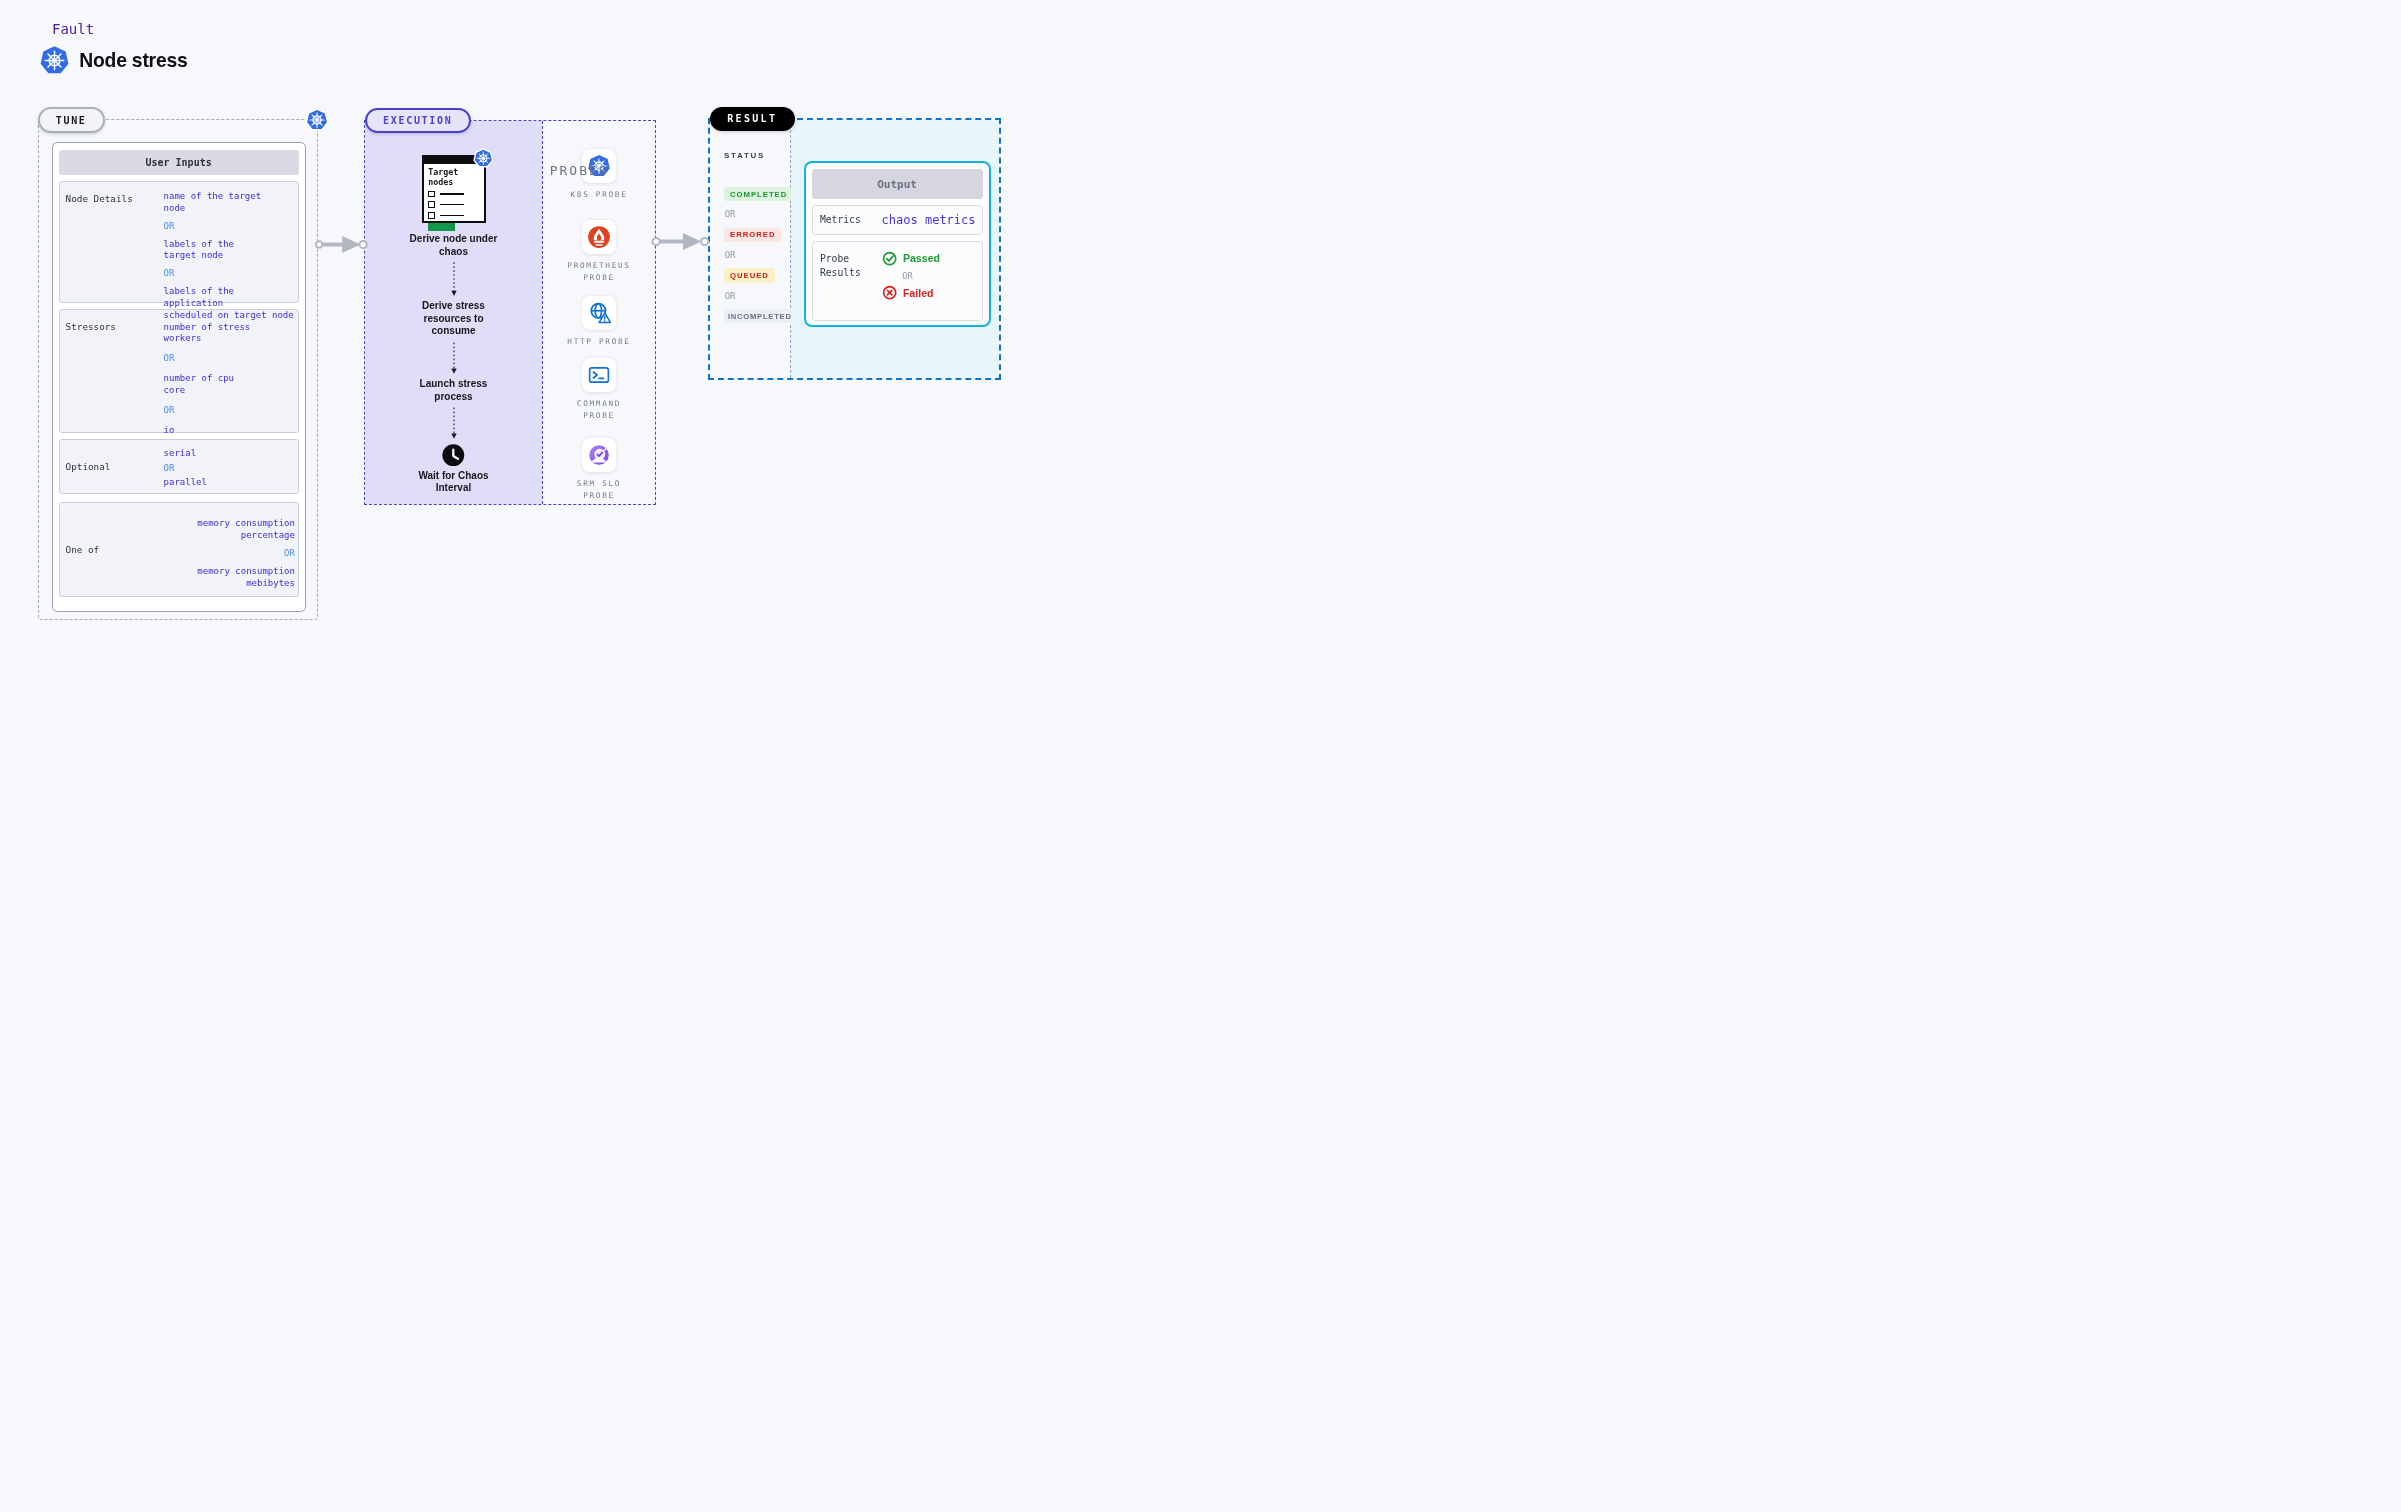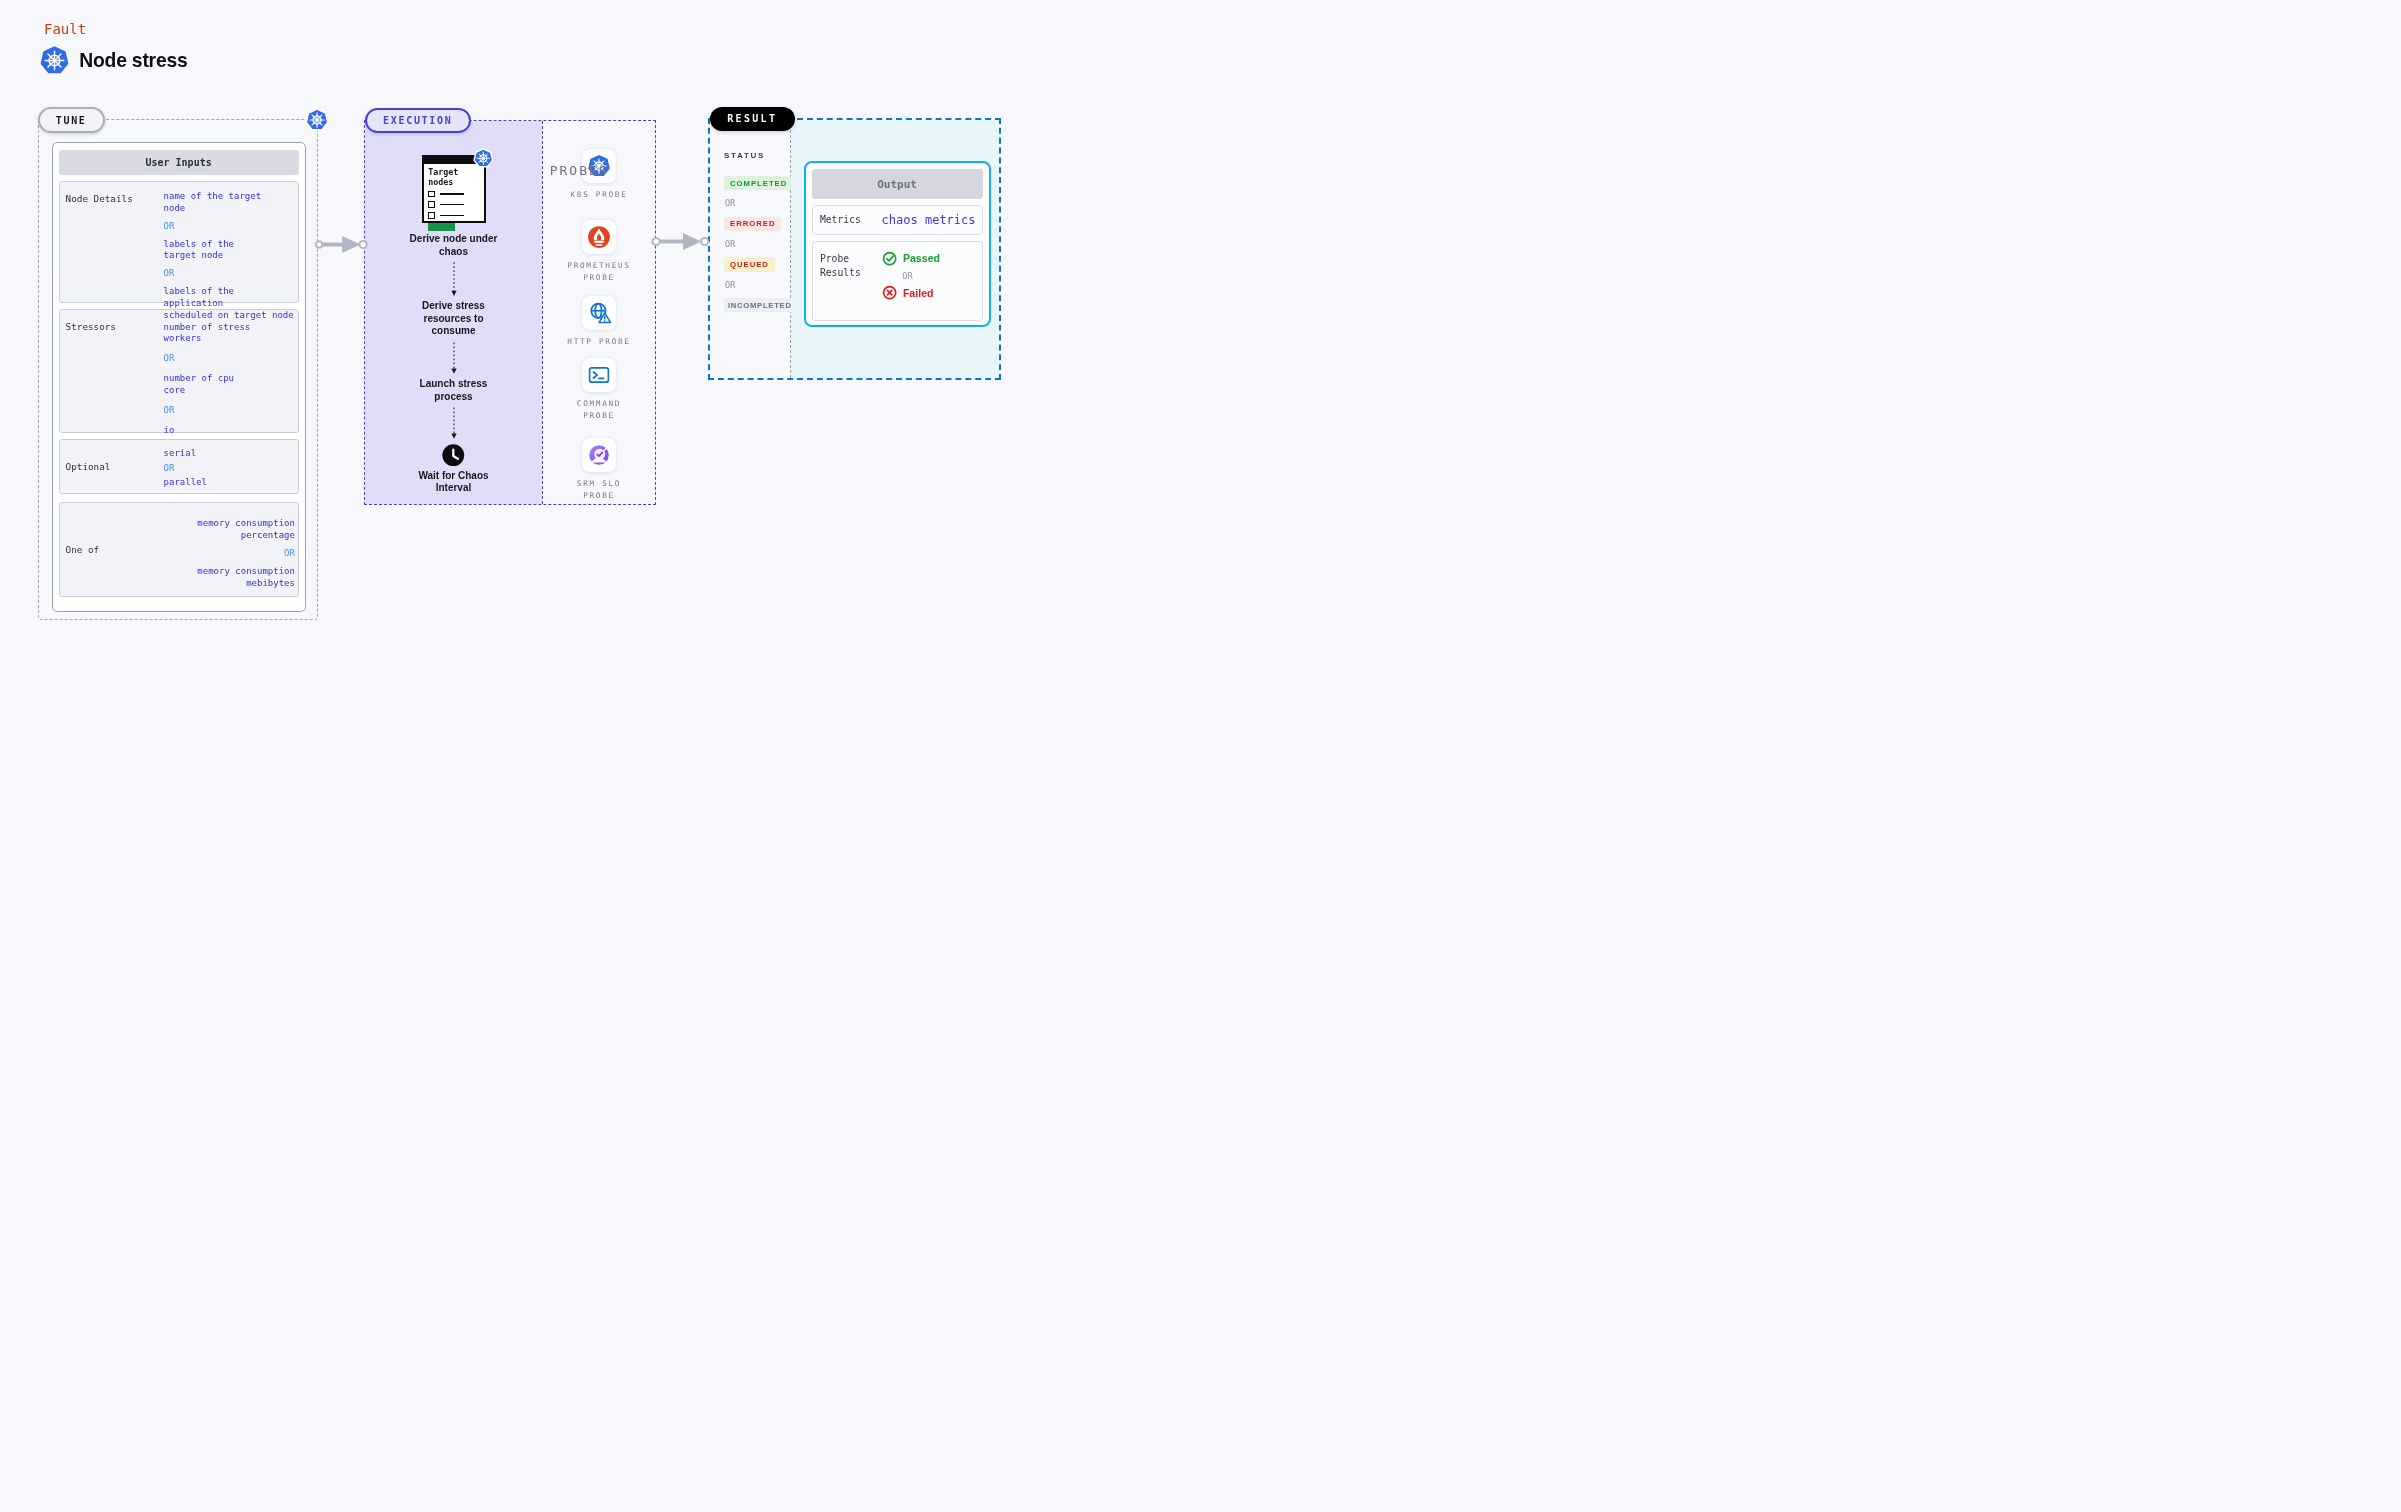--- a/index.html
+++ b/index.html
@@ -6,22 +6,22 @@
   html,body { width:1044px; height:657px; }
   body {
     position:relative;
     background:#f7f8fb;
     font-family:"Liberation Sans","DejaVu Sans",sans-serif;
     overflow:hidden;
   }
   .mono { font-family:"DejaVu Sans Mono","Liberation Mono",monospace; }
 
   
-  .kicker { position:absolute; left:44px; top:21px; font-family:"DejaVu Sans Mono","Liberation Mono",monospace;
-            font-size:14px; color:#c2410c; }
+  .kicker { position:absolute; left:52px; top:21px; font-family:"DejaVu Sans Mono","Liberation Mono",monospace;
+            font-size:14px; color:#4c1d95; }
   .title-row { position:absolute; left:39px; top:45px; display:flex; align-items:center; gap:9.3px; }
   .title-row h1 { font-size:19.3px; font-weight:700; color:#0c0e13; letter-spacing:-0.2px; }
 
   
   .pill { position:absolute; border-radius:17.3px; font-family:"DejaVu Sans Mono","Liberation Mono",monospace;
           font-weight:bold; font-size:10px; letter-spacing:1.7px; padding:5.3px 16px;
           box-shadow:0 1.3px 3.3px rgba(20,30,60,.18); z-index:6; white-space:nowrap; }
   .pill-tune { left:-1.3px; top:-12.6px; background:#f2f3f7; border:2px solid #a9aeba; color:#17191f; }
   .pill-exec { left:0px; top:-13.3px; background:#e6e4f9; border:2.3px solid #4a42cf; color:#4a42cf; }
   .pill-result { left:0px; top:-13.3px; background:#000000; border:none; color:#ffffff; letter-spacing:2.3px; padding:6.7px 17.3px; }
@@ -86,21 +86,21 @@
   .p1 { margin-top:28px; } .p2 { margin-top:18px; } .p3 { margin-top:10.6px; }
   .p4 { margin-top:9.3px; } .p5 { margin-top:14.6px; }
 
   
   .result-box { position:absolute; left:708px; top:118px; width:293px; height:262px;
                 border:2px dashed #0d73d1; display:flex; }
   .status-pane { width:81px; border-right:1.1px dashed #9aa0ae; padding:31px 0 0 14px; }
   .status-title { font-size:8px; font-weight:bold; letter-spacing:1.7px; color:#39404e; }
   .badge { display:inline-block; padding:2.7px 6px; border-radius:3.3px; font-size:7.7px; font-weight:bold;
            letter-spacing:1px; white-space:nowrap; }
-  .b-completed { background:#dcf2dc; color:#16982e; margin-top:16px; }
+  .b-completed { background:#dcf2dc; color:#16982e; margin-top:27px; }
   .b-errored   { background:#fbe6e4; color:#cd1f1f; }
   .b-queued    { background:#faf0c6; color:#c32121; }
   .b-incompleted { background:#eceef6; color:#6a7080; letter-spacing:0.7px; padding:2.7px 4px; }
   .status-or { font-family:"DejaVu Sans Mono","Liberation Mono",monospace; font-size:9px; color:#9196a8;
                margin:8px 0 8px 0.7px; }
   .output-pane { flex:1; background:#e8f5fb; position:relative; }
   .output-card { position:absolute; left:12.6px; top:41px; width:187px; height:166px; background:#ffffff;
                  border:2px solid #12b1e3; border-radius:8px; padding:6px; }
   .output-header { height:30px; background:#d5d6e0; border-radius:3.3px; display:flex; align-items:center;
                    justify-content:center; font-family:"DejaVu Sans Mono","Liberation Mono",monospace;

